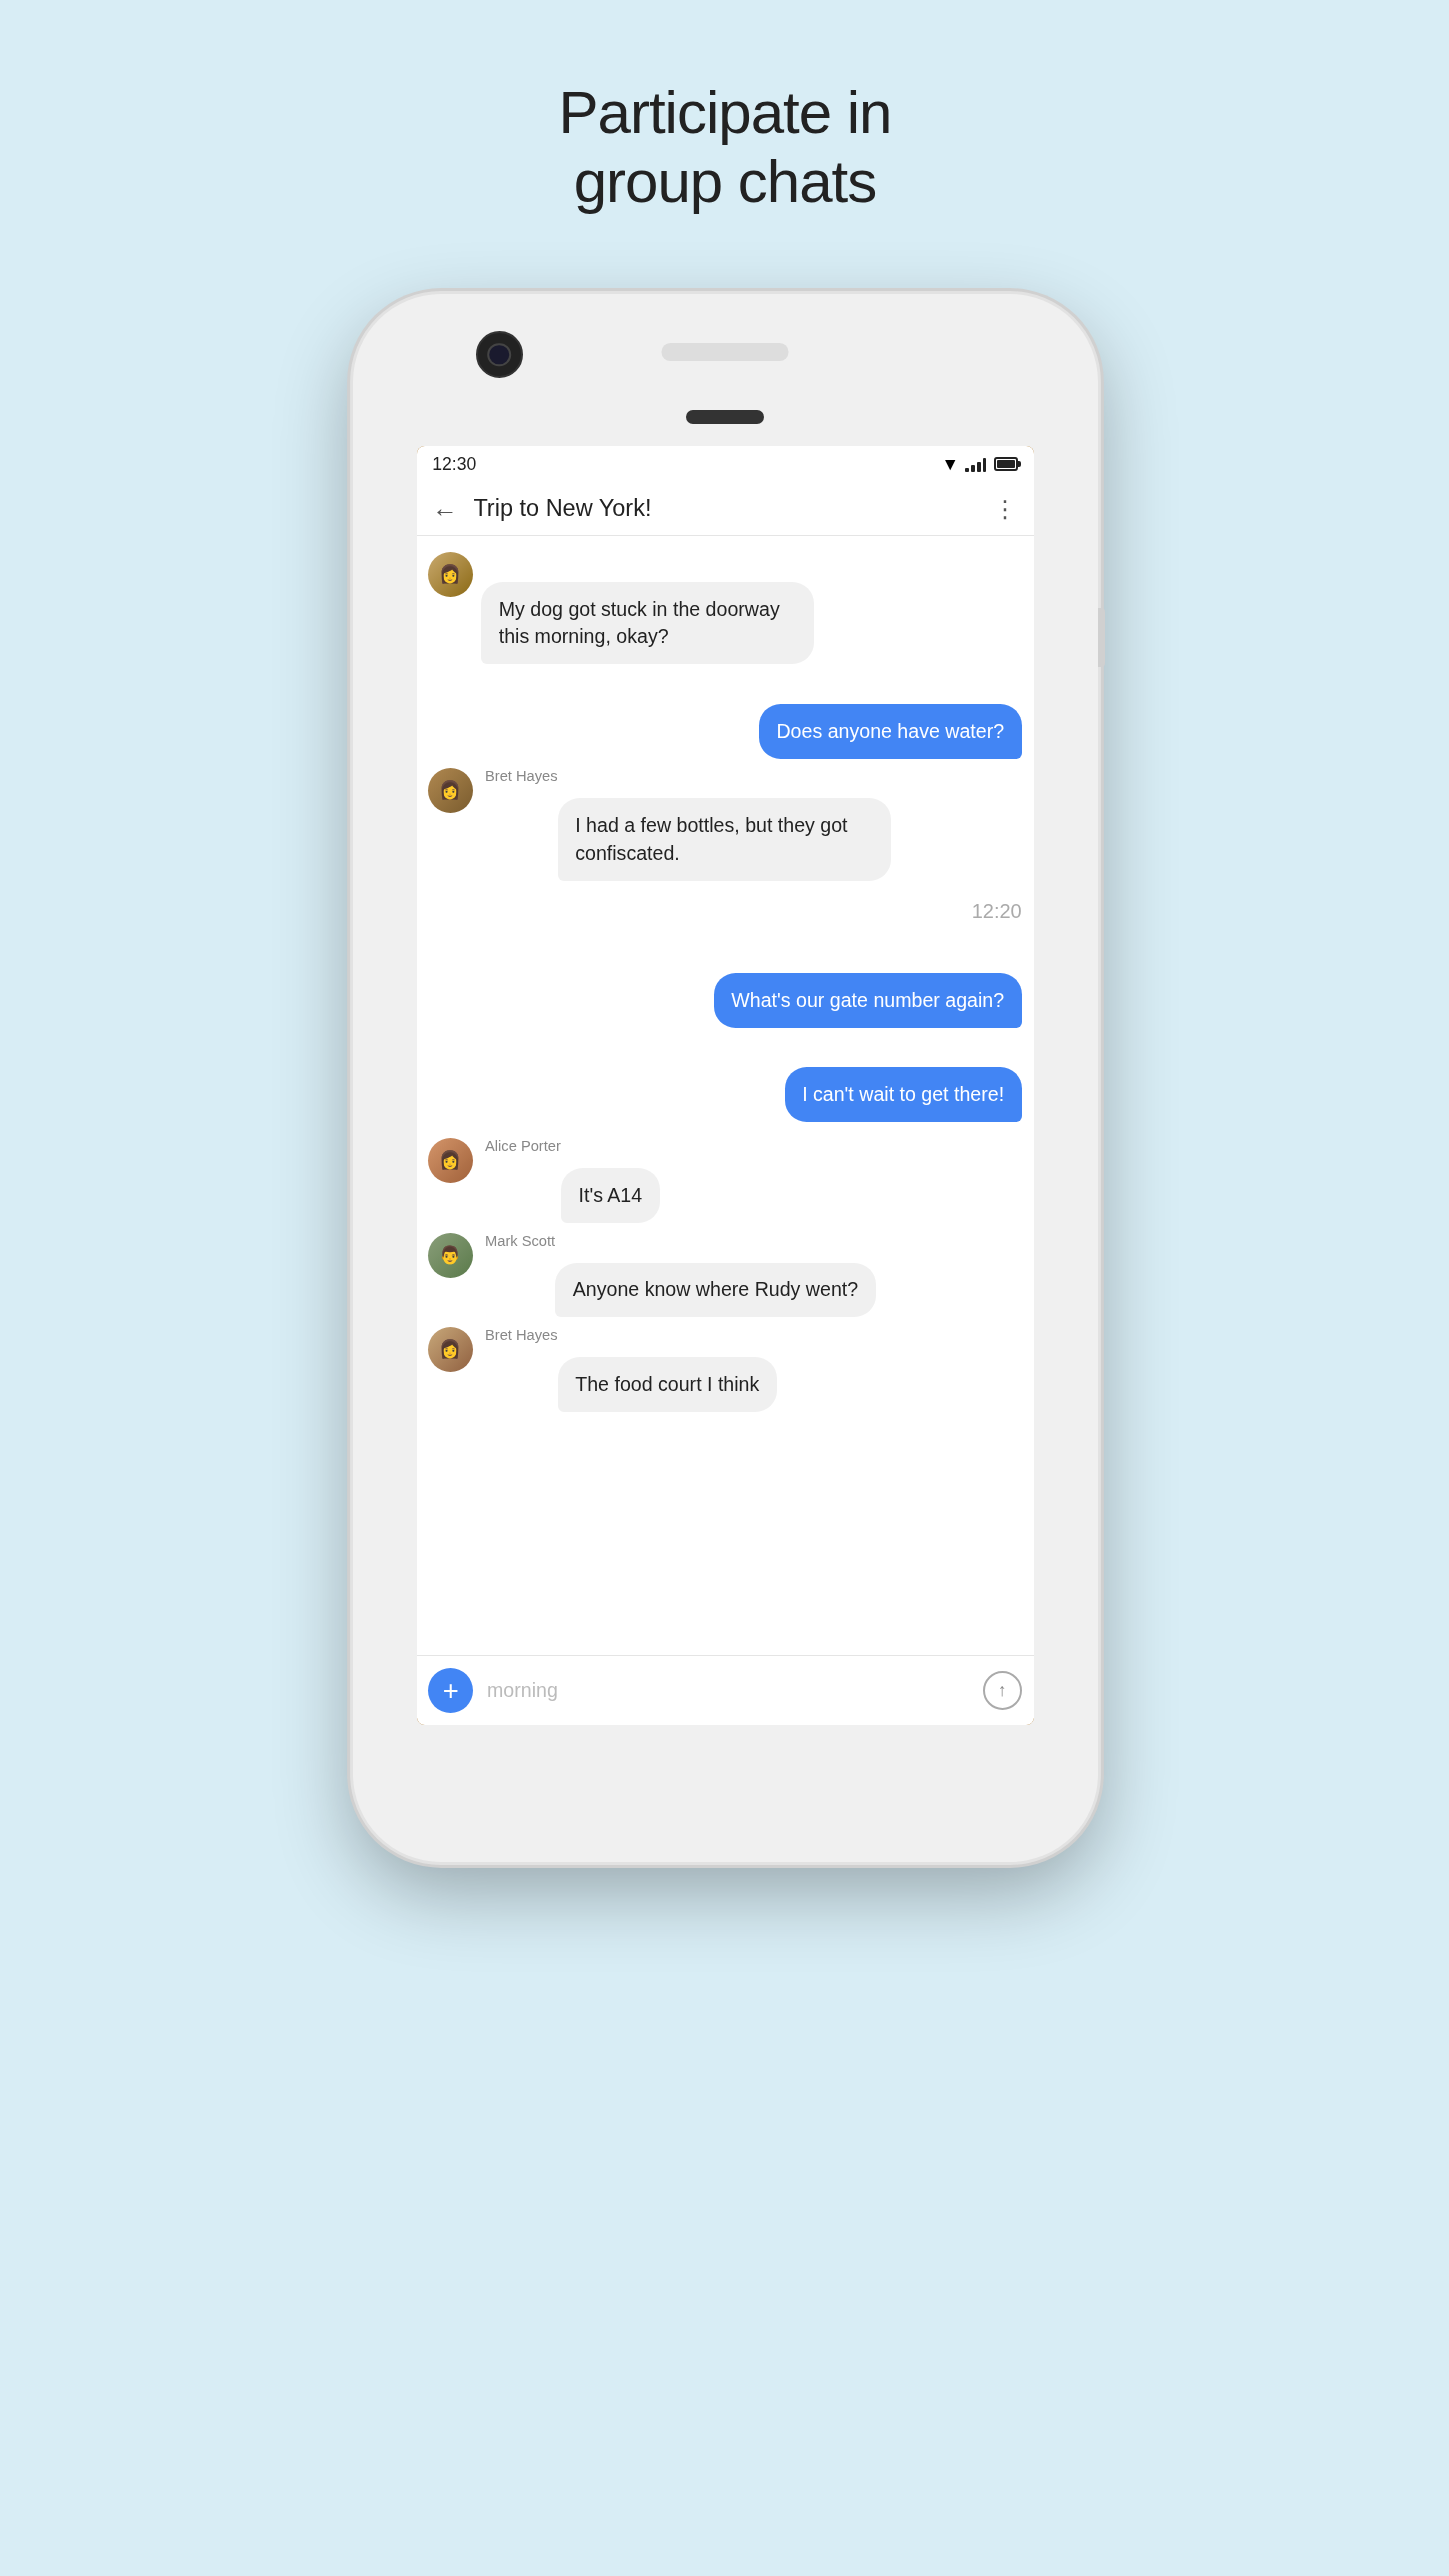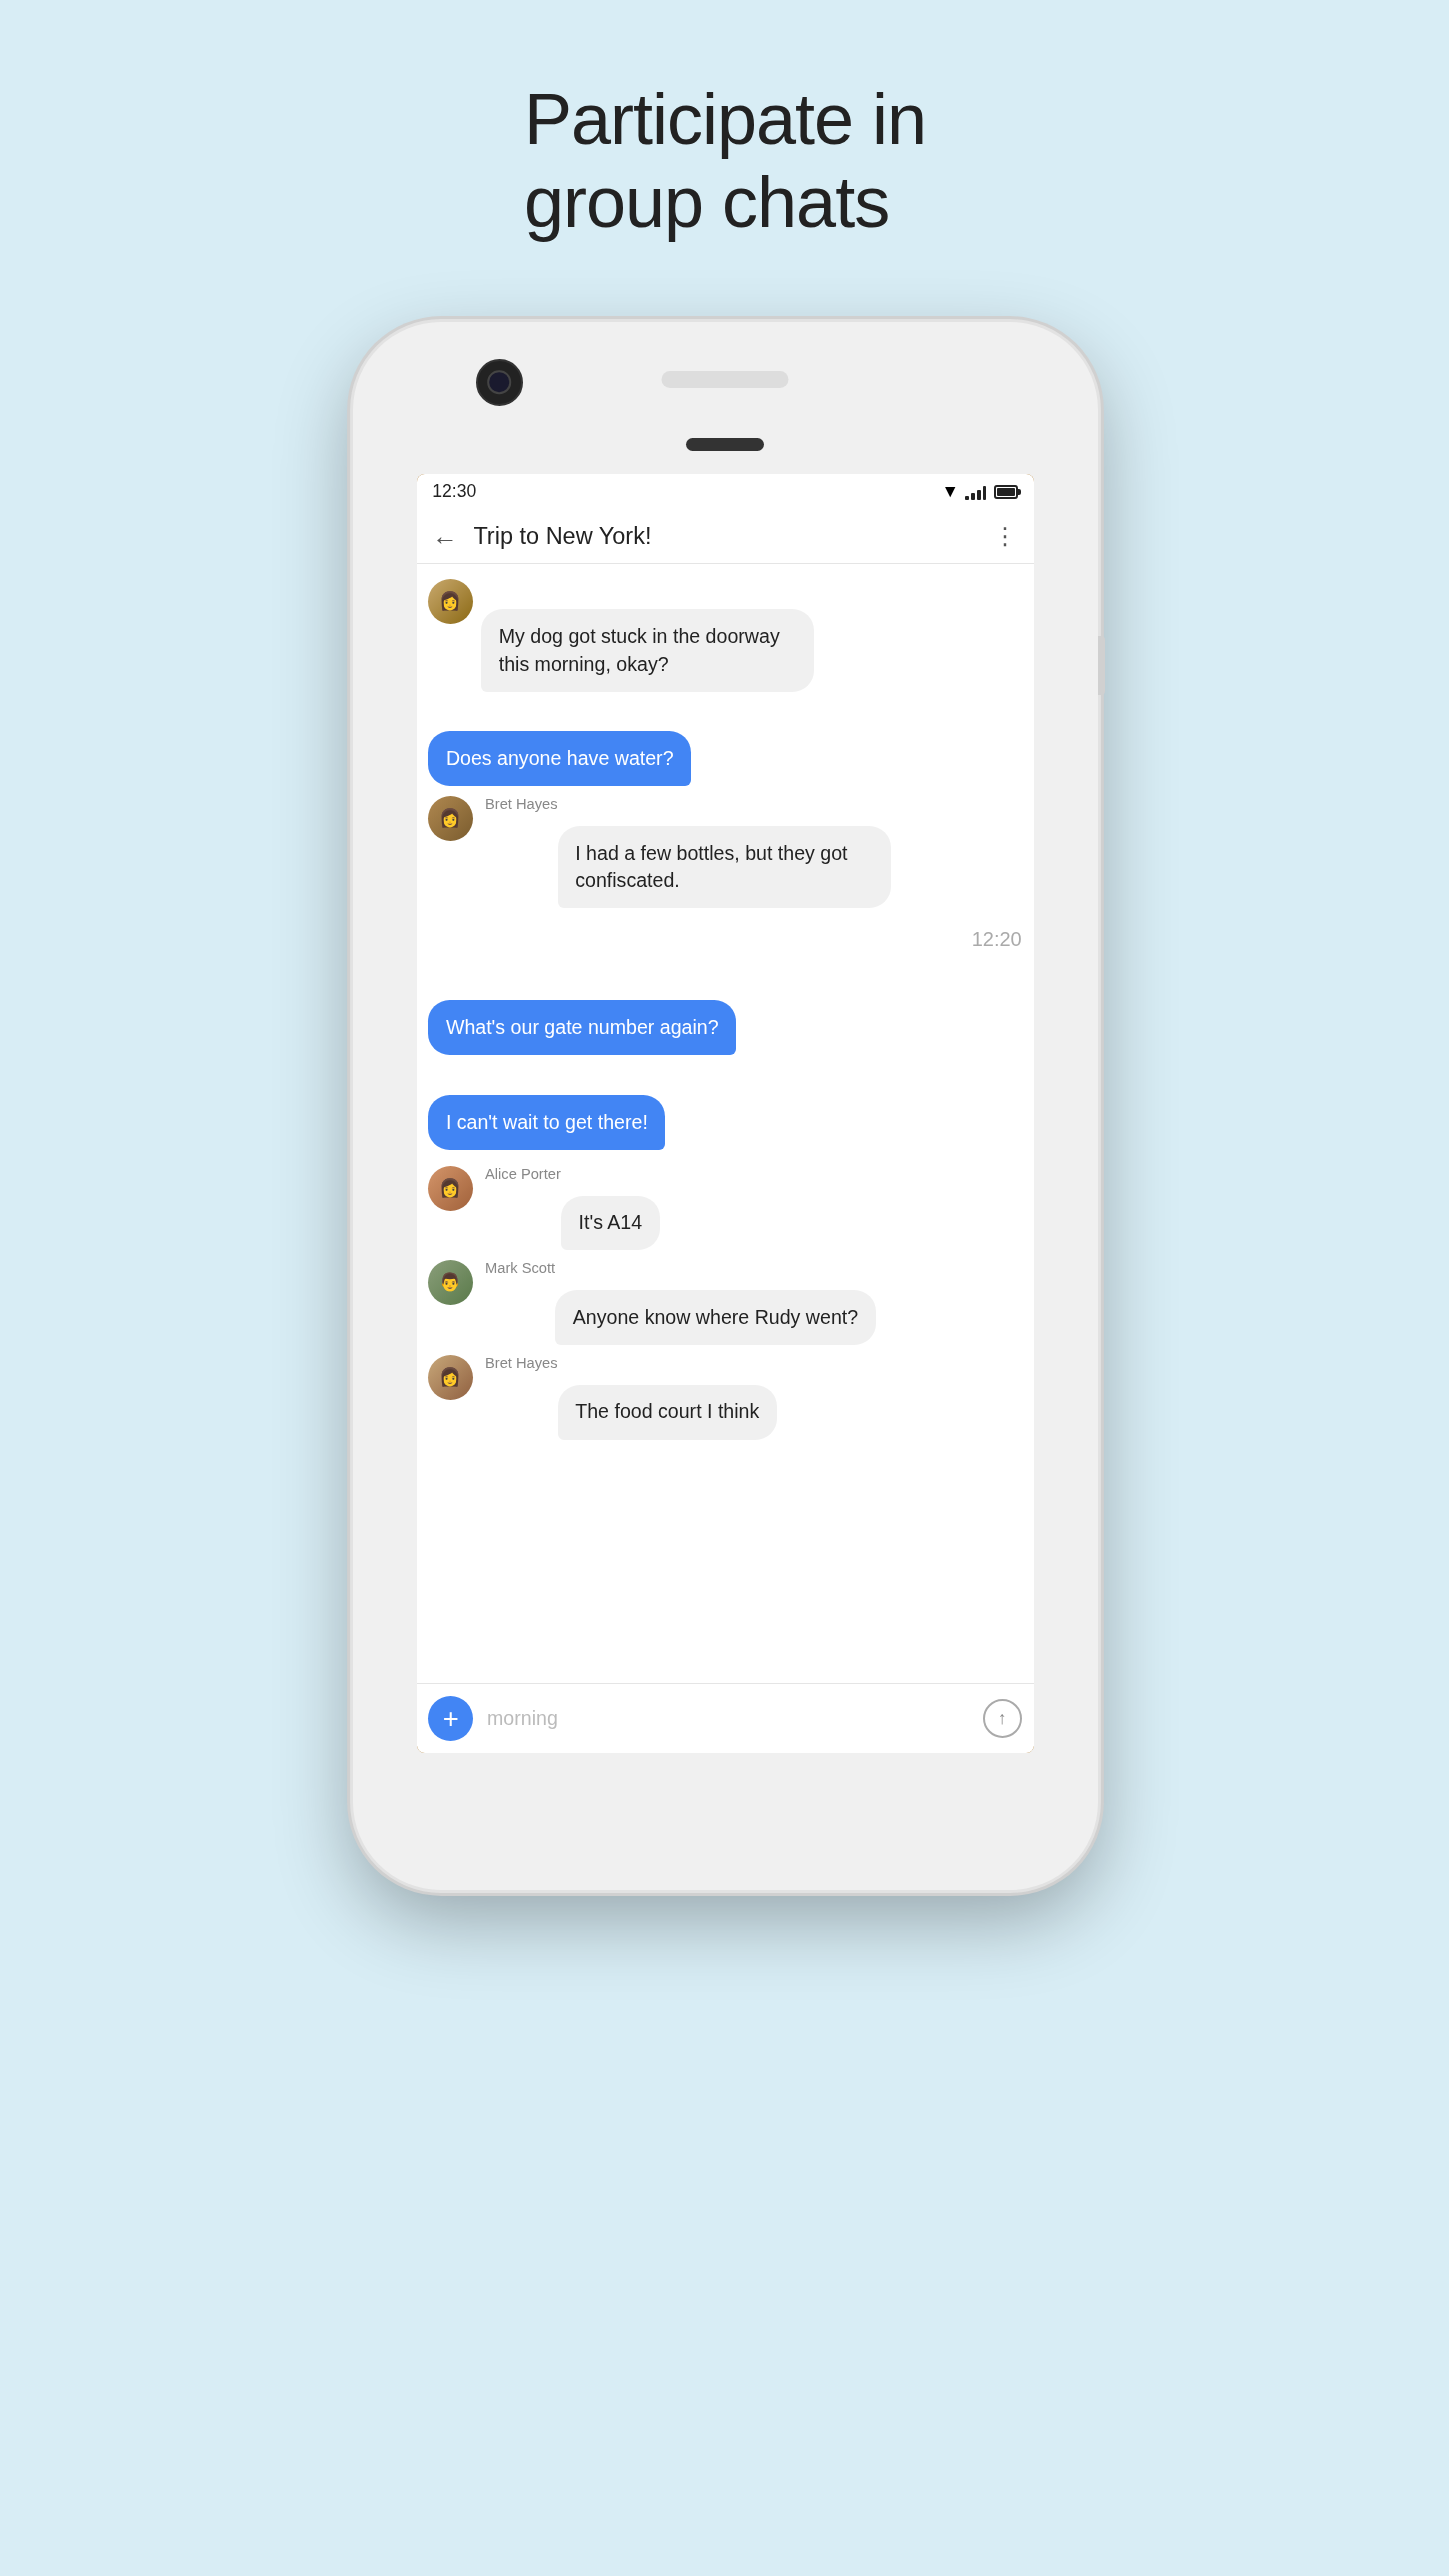--- a/index.html
+++ b/index.html
@@ -9,21 +9,22 @@
       height: 2576px;
       background-color: #d8edf5;
       font-family: 'Helvetica Neue', Arial, sans-serif;
       display: flex;
       flex-direction: column;
       align-items: center;
       overflow: hidden;
     }
 
     .page-title {
-      font-size: 72px;
+      text-align: center;
+      font-size: 60px;
       font-weight: 300;
       color: #222;
       margin-top: 78px;
       line-height: 1.15;
       letter-spacing: -1px;
     }
 
     .phone-wrapper {
       margin-top: 78px;
       position: relative;
@@ -222,21 +223,21 @@
       background: #fff;
     }
 
     .message-row {
       display: flex;
       align-items: flex-start;
       margin-bottom: 9.8px;
     }
 
     .message-row.sent {
-      justify-content: flex-start;
+      justify-content: flex-end;
     }
 
     .message-row.received {
       justify-content: flex-start;
     }
 
     .avatar {
       width: 45px;
       height: 45px;
       border-radius: 50%;

